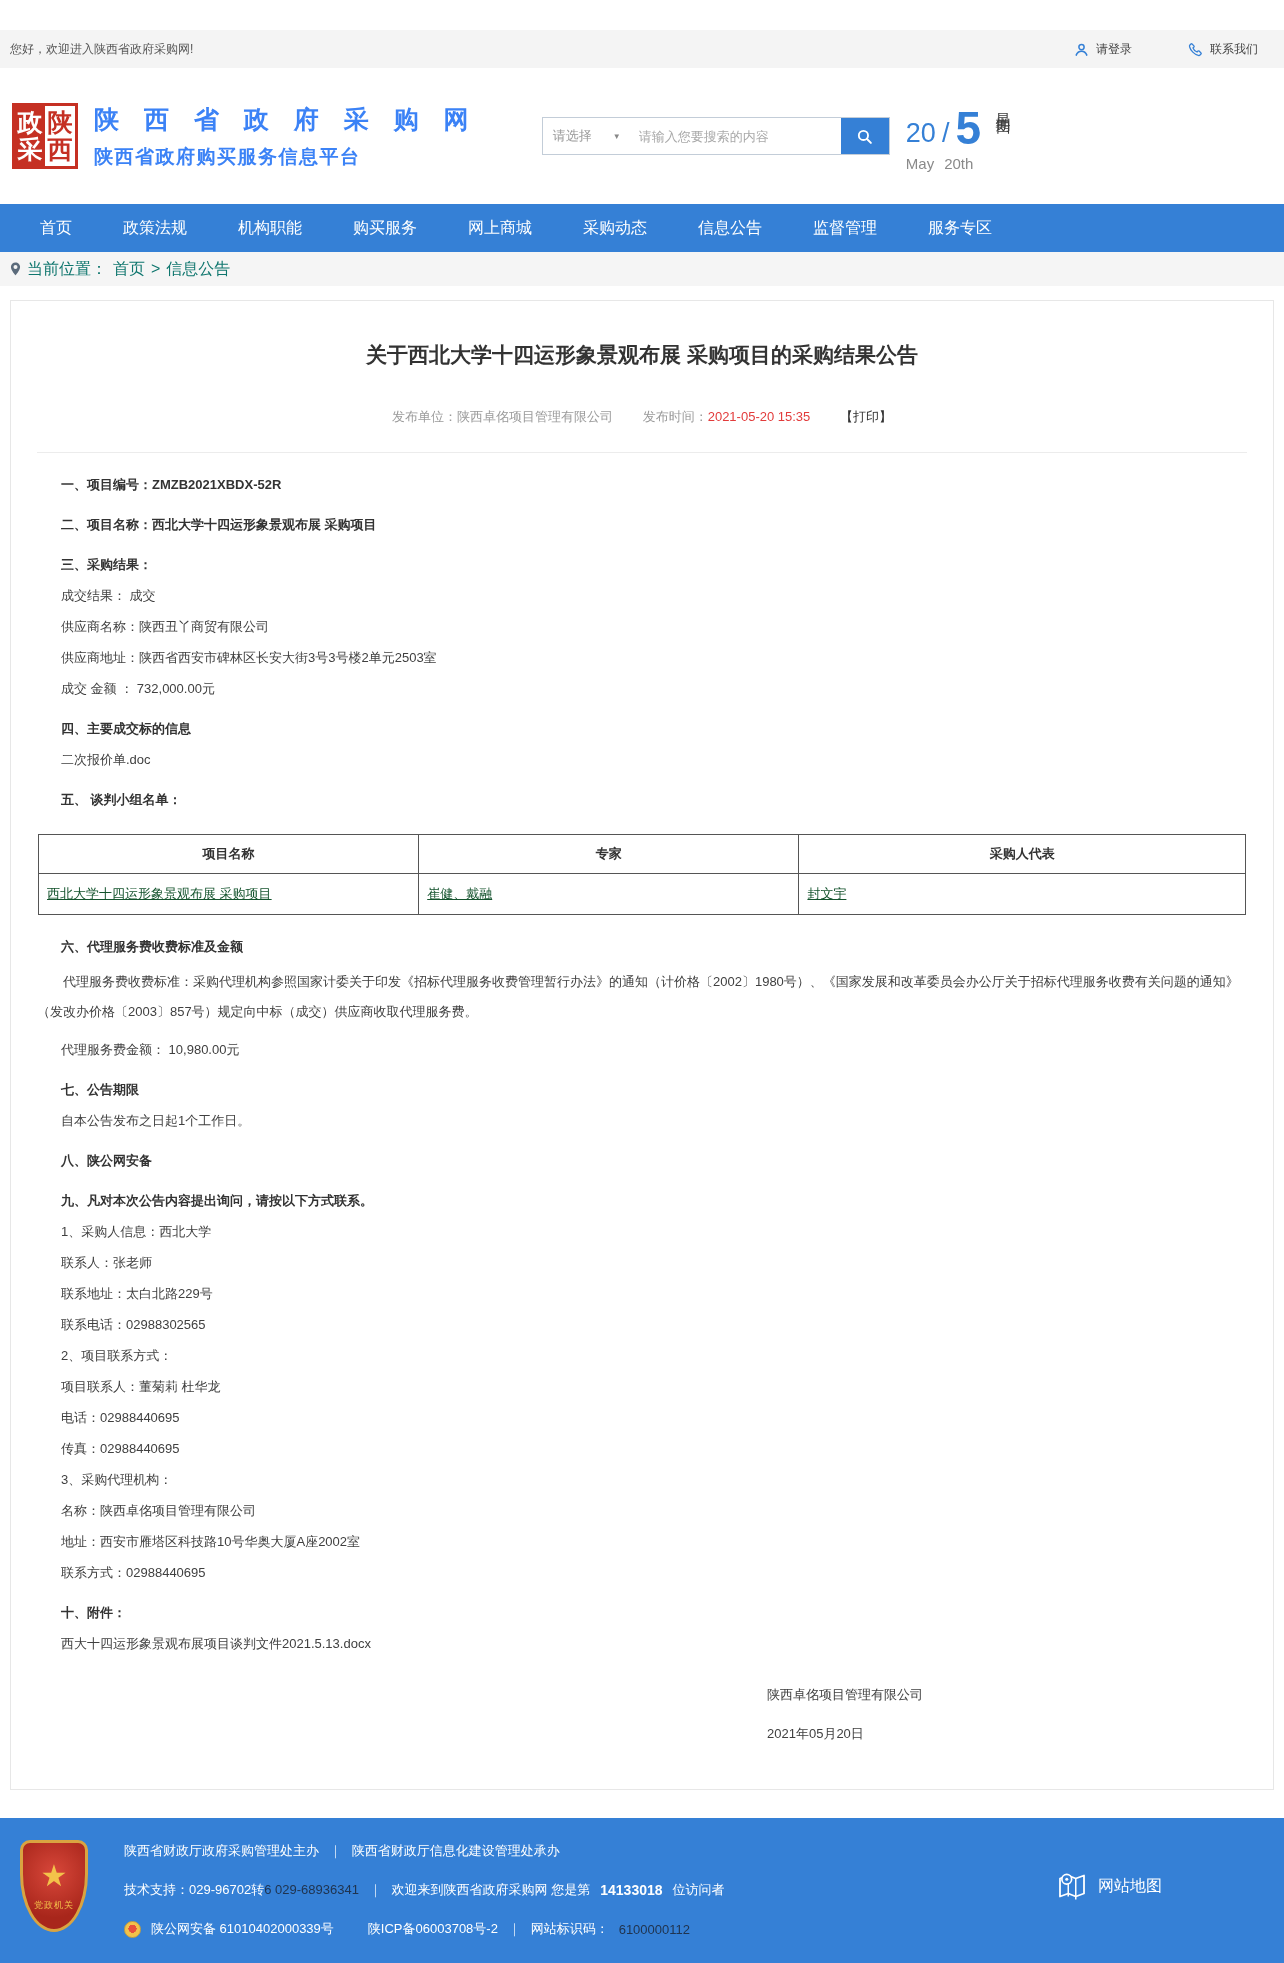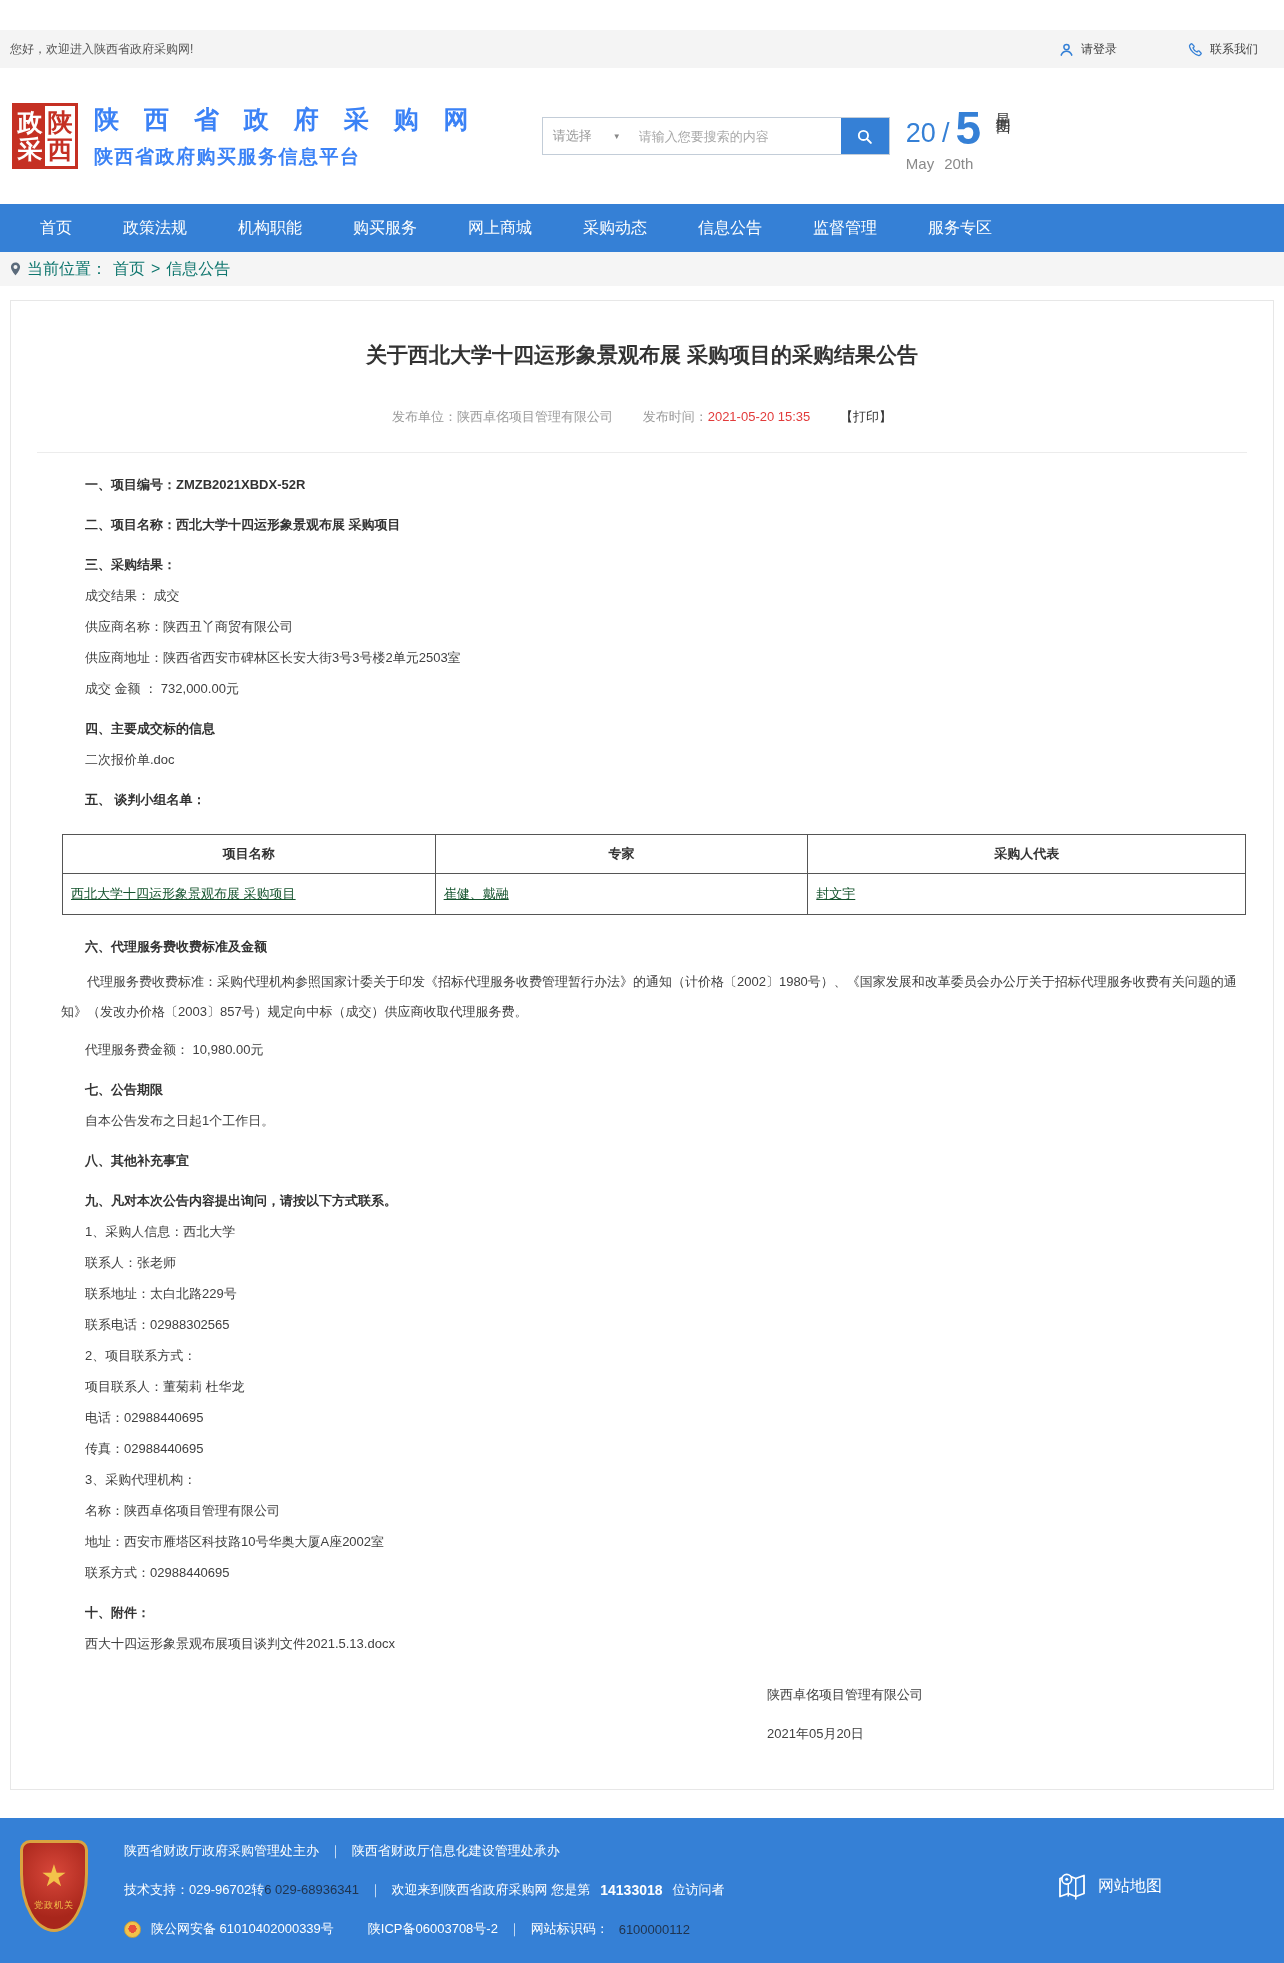--- a/index.html
+++ b/index.html
@@ -8,21 +8,21 @@
     width: 1284px; min-height: 1963px; margin: 0 auto;
     font-family: "Liberation Sans", "DejaVu Sans", sans-serif;
     color: #404040;
   }
   
   .top-strip { height: 30px; background:#fff; }
   .topbar {
     height: 38px; background:#f4f4f4; display:flex; align-items:center;
     padding: 0 26px 0 10px; font-size: 12px; color:#555;
   }
-  .topbar-right { margin-left:auto; display:flex; align-items:center; gap:71px; }
+  .topbar-right { margin-left:auto; display:flex; align-items:center; gap:56px; }
   .topbar-link { display:flex; align-items:center; gap:7px; color:#444; cursor:pointer; }
   .topbar-link svg { display:block; }
   
   .header { height: 136px; display:flex; align-items:center; padding: 0 0 0 12px; background:#fff; }
   .logo {
     width:66px; height:66px; border:3px solid #c53023; display:flex; background:#fff;
     font-family:"Liberation Serif","DejaVu Serif",serif; font-weight:bold; cursor:pointer; flex:none;
   }
   .logo-col { width:50%; display:flex; flex-direction:column; align-items:center; justify-content:center; font-size:25px; line-height:1.08; }
   .logo-col.left  { background:#c53023; color:#fff; }
@@ -61,21 +61,21 @@
   }
   .crumb-home { cursor:pointer; }
   
   .card { margin:14px 10px 0; border:1px solid #e7e7e7; background:#fff; padding:40px 26px 46px; }
   .article-head { text-align:center; border-bottom:1px solid #ececec; padding-bottom:26px; }
   .article-title { font-size:21px; font-weight:bold; color:#333; }
   .article-meta { margin-top:39px; font-size:13px; color:#9b9b9b; }
   .article-meta .gap { display:inline-block; width:26px; }
   .meta-time { color:#e23b3b; }
   .meta-print { color:#333; cursor:pointer; }
-  .article-body { font-size:13px; color:#404040;margin-left:24px; }
+  .article-body { font-size:13px; color:#404040; }
   .para { margin:15px 0 0 24px; line-height:16px; }
   .para.b { font-weight:bold; color:#333; margin-top:24px; }
   .para.wide { margin-left:0; text-indent:26px; line-height:30px; margin-top:12px; }
   .para.lk { cursor:pointer; }
   table.panel { width:calc(100% - 2px); margin:26px auto 0; border-collapse:collapse; font-size:13px; color:#333; }
   table.panel th, table.panel td { border:1px solid #555; }
   table.panel th { font-weight:bold; text-align:center; padding:10px 6px; }
   table.panel td { text-align:left; padding:11px 8px; color:#14532d;text-decoration:underline; }
   table.panel th:nth-child(1), table.panel td:nth-child(1) { width:31.5%; }
   table.panel th:nth-child(2), table.panel td:nth-child(2) { width:31.5%; }
@@ -235,21 +235,21 @@
             <td>封文宇</td>
           </tr>
         </tbody>
     </table>
     <div>
         <p class="para b">六、代理服务费收费标准及金额</p>
         <p class="para wide">代理服务费收费标准：采购代理机构参照国家计委关于印发《招标代理服务收费管理暂行办法》的通知（计价格〔2002〕1980号）、《国家发展和改革委员会办公厅关于招标代理服务收费有关问题的通知》（发改办价格〔2003〕857号）规定向中标（成交）供应商收取代理服务费。</p>
         <p class="para">代理服务费金额： 10,980.00元</p>
         <p class="para b">七、公告期限</p>
         <p class="para">自本公告发布之日起1个工作日。</p>
-        <p class="para b">八、其他补充事宜</p>
+        <p class="para b">八、陕公网安备</p>
         <p class="para b">九、凡对本次公告内容提出询问，请按以下方式联系。</p>
         <p class="para">1、采购人信息：西北大学</p>
         <p class="para">联系人：张老师</p>
         <p class="para">联系地址：太白北路229号</p>
         <p class="para">联系电话：02988302565</p>
         <p class="para">2、项目联系方式：</p>
         <p class="para">项目联系人：董菊莉 杜华龙</p>
         <p class="para">电话：02988440695</p>
         <p class="para">传真：02988440695</p>
         <p class="para">3、采购代理机构：</p>

